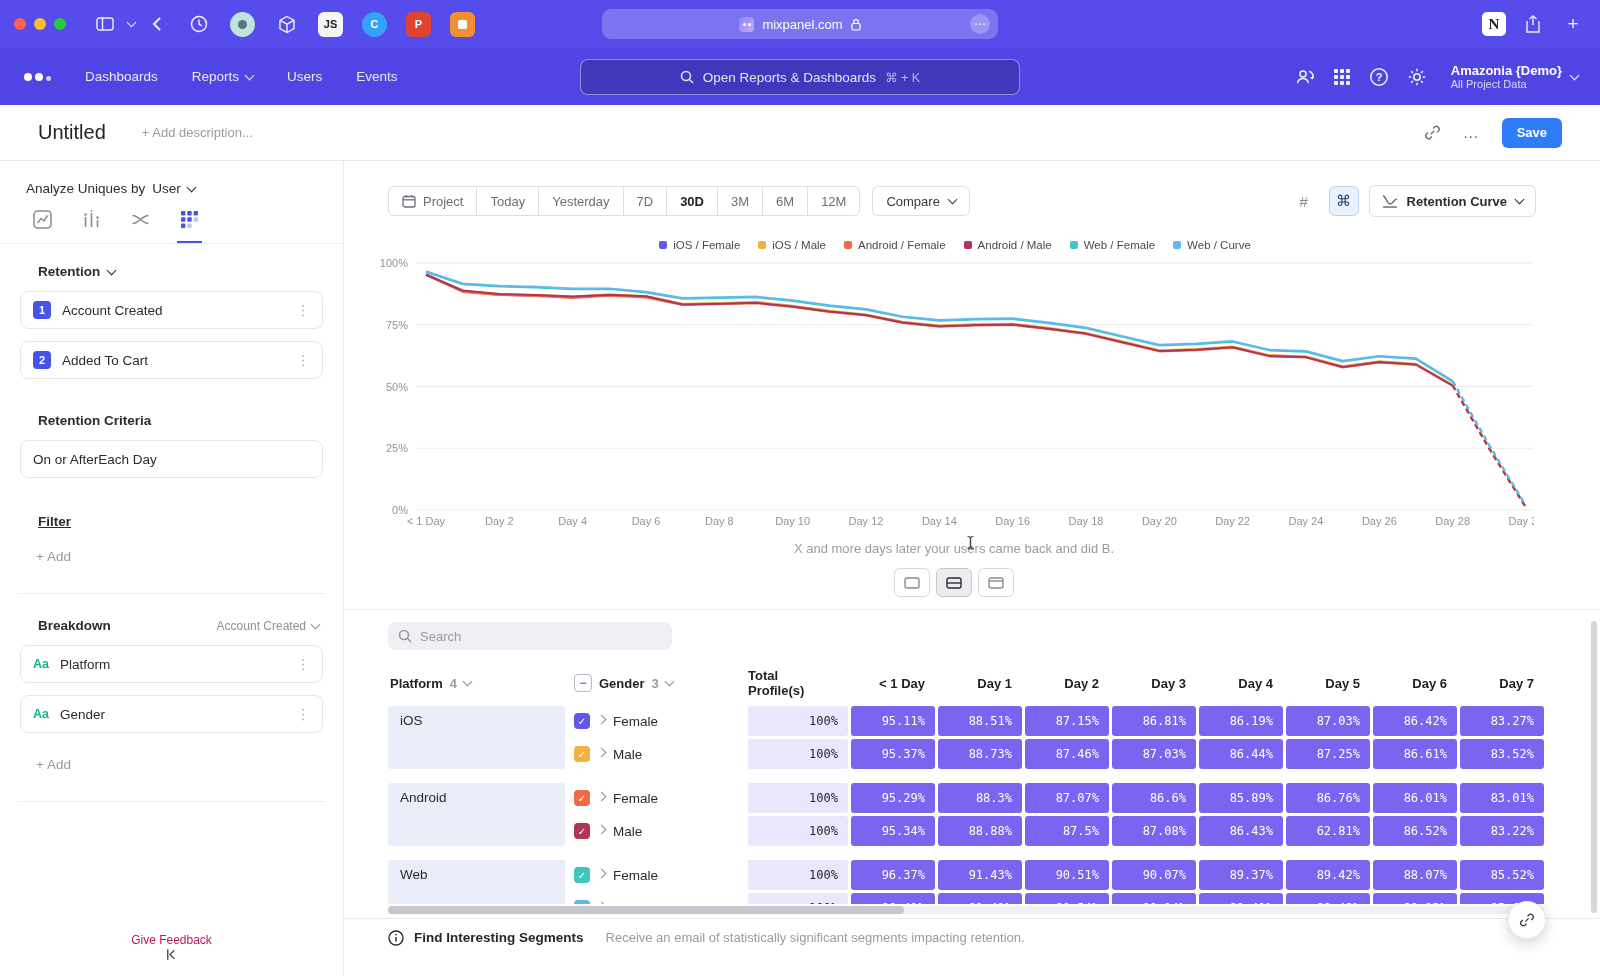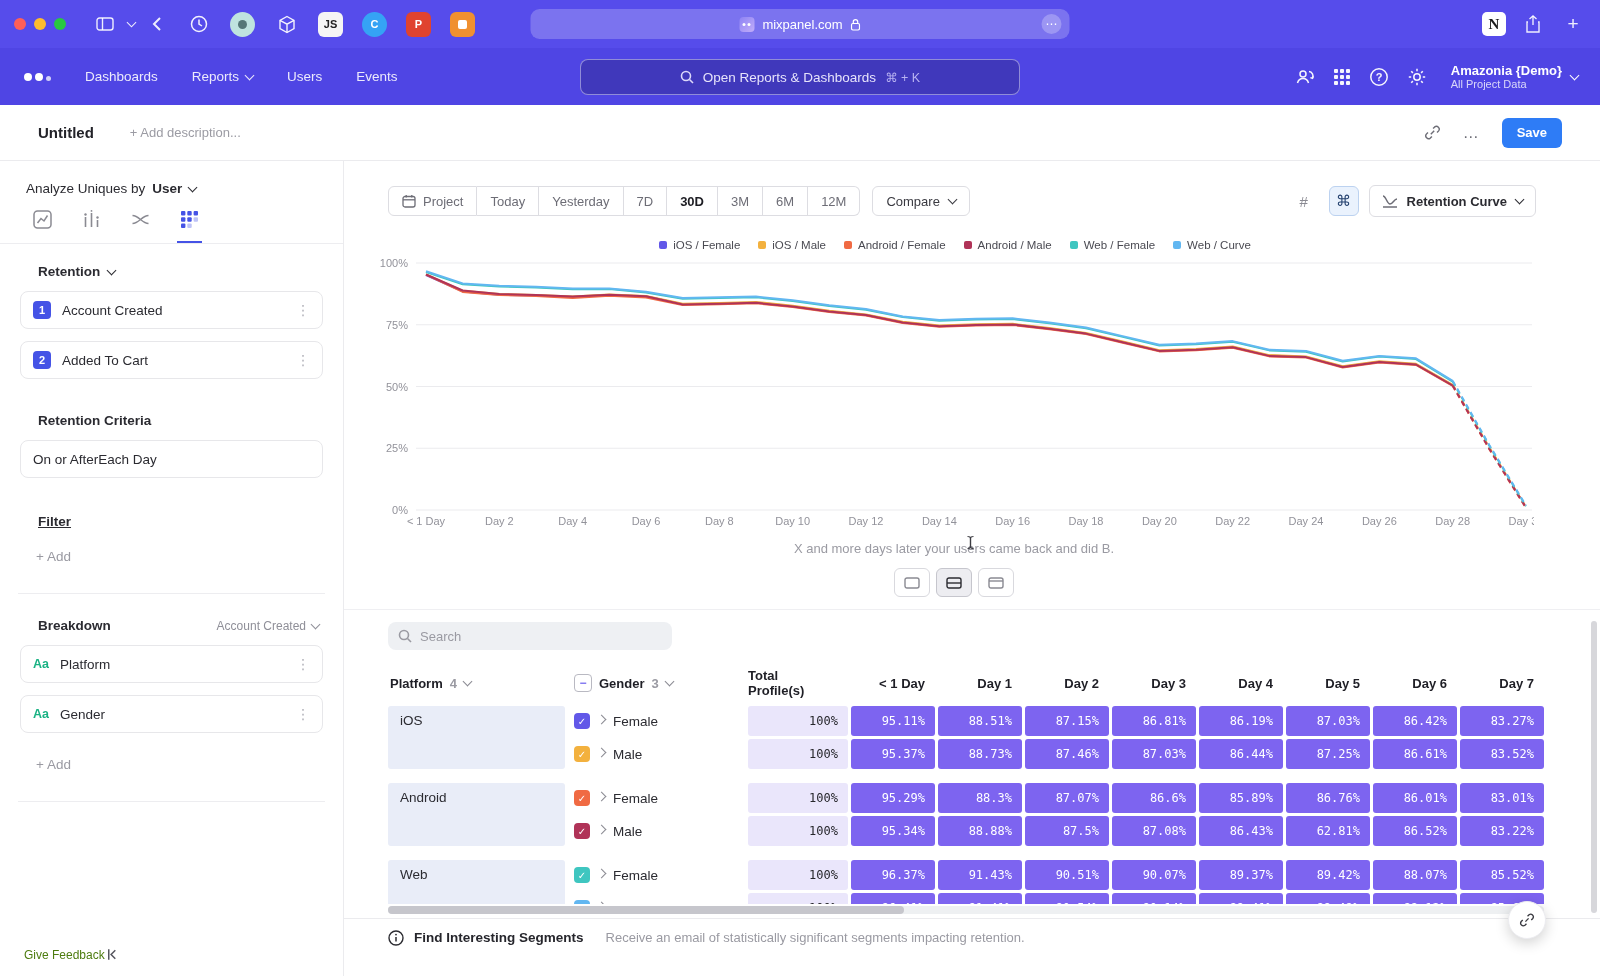--- a/index.html
+++ b/index.html
@@ -13,21 +13,21 @@
   
   .browser-bar{height:48px;background:#564ceb;display:flex;align-items:center;padding:0 14px;position:relative;}
   .traffic{display:flex;gap:8px;margin-right:26px;}
   .traffic span{width:12px;height:12px;border-radius:50%;display:block;}
   .b-icon{color:rgba(255,255,255,.9);display:flex;align-items:center;justify-content:center;width:26px;height:26px;}
   .ext-row{display:flex;gap:19px;margin-left:16px;align-items:center;}
   .ext{width:25px;height:25px;border-radius:6px;display:flex;align-items:center;justify-content:center;
        font-size:11px;font-weight:700;}
   .ext.round{border-radius:50%;}
   .ext .innersq{width:9px;height:9px;background:#fff;border-radius:2px;display:block;}
-  .url-pill{position:absolute;left:50%;top:9px;transform:translateX(-50%);width:539px;height:30px;border-radius:9px;
+  .url-pill{position:absolute;left:50%;top:9px;transform:translateX(-50%);width:396px;height:30px;border-radius:9px;
        background:rgba(255,255,255,.22);display:flex;align-items:center;justify-content:center;gap:8px;color:#fff;}
   .url-pill .more-dot{position:absolute;right:8px;width:20px;height:20px;border-radius:50%;
        background:rgba(255,255,255,.25);display:flex;align-items:center;justify-content:center;font-size:12px;color:#fff;}
   .mxp-fav{width:15px;height:15px;border-radius:4px;background:linear-gradient(135deg,#8d83f4,#c3aef9);
        display:flex;align-items:center;justify-content:center;gap:2px;}
   .mxp-fav i{width:3px;height:3px;border-radius:50%;background:#fff;display:block;}
   .url-text{font-size:13px;}
   .b-right{position:absolute;right:14px;display:flex;align-items:center;gap:14px;}
   .notion-sq{width:24px;height:24px;background:#fff;border-radius:5px;display:flex;align-items:center;justify-content:center;
        font-family:"Liberation Serif",serif;font-weight:700;color:#1b1b1b;font-size:15px;}
@@ -43,50 +43,50 @@
   .nav-search .ph{font-size:13.5px;color:#e6e3fb;}
   .nav-search .sc{font-size:12.5px;color:#b9b3f2;}
   .nav-right{position:absolute;right:22px;display:flex;align-items:center;gap:18px;}
   .nav-ic{color:#fff;opacity:.95;display:flex;align-items:center;}
   .proj{display:flex;align-items:center;gap:9px;margin-left:6px;}
   .proj-name{font-size:13px;font-weight:700;line-height:15px;}
   .proj-sub{font-size:11px;color:rgba(255,255,255,.78);line-height:13px;}
 
   
   .report-header{height:55px;border-bottom:1px solid #ebebee;display:flex;align-items:center;padding:0 38px;background:#fff;}
-  .rh-title{font-size:15px;font-weight:700;color:#232329;}
+  .rh-title{font-size:20px;font-weight:400;color:#232329;}
   .rh-desc{font-size:13px;color:#9b9ba3;margin-left:36px;}
   .rh-right{margin-left:auto;display:flex;align-items:center;gap:22px;color:#6d6d76;}
   .save-btn{background:#2e7cf6;color:#fff;font-size:13px;font-weight:600;border:none;border-radius:6px;height:30px;padding:0 15px;}
 
   
   .content{position:absolute;top:161px;left:0;right:0;bottom:0;display:flex;}
   .sidebar{width:344px;flex:none;border-right:1px solid #ebebee;position:relative;padding:20px 20px 0;box-sizing:border-box;}
   .main{flex:1;position:relative;padding:24px 0 0 44px;box-sizing:border-box;}
 
   
   .sb-analyze{margin-left:6px;font-size:13.5px;color:#2b2b31;display:flex;align-items:center;gap:7px;}
-  .sb-analyze b{font-weight:700;}
+  .sb-analyze b{font-weight:400;}
   .sb-tabs{display:flex;gap:24px;padding:14px 0 0 30px;border-bottom:1px solid #ededf0;margin:0 -20px;}
   .sb-tab{padding:0 3px 12px;color:#8a8a92;border-bottom:2px solid transparent;}
   .sb-tab.sel{color:#4553e6;border-bottom-color:#4553e6;}
   .sb-title{margin:20px 0 0 18px;font-size:13.5px;font-weight:700;color:#2b2b31;display:flex;align-items:center;gap:8px;}
   .sb-card{border:1px solid #e7e7ea;border-radius:8px;height:36px;display:flex;align-items:center;
        padding:0 12px;margin-top:12px;background:#fff;font-size:13.5px;}
   .step-badge{width:18px;height:18px;border-radius:4px;background:#4553e6;color:#fff;font-size:11px;font-weight:700;
        display:flex;align-items:center;justify-content:center;margin-right:11px;flex:none;}
   .dots3{margin-left:auto;color:#b0b0b8;font-size:14px;}
   .crit-val{}
   .sb-gray{color:#9a9aa2;font-size:13.5px;margin-left:18px;}
   .sec-div{border-bottom:1px solid #ededf0;margin:0 -2px;padding-bottom:29px;}
   .bd-head{display:flex;align-items:baseline;margin-top:24px;}
   .bd-scope{margin-left:auto;margin-right:4px;font-size:12px;color:#8f8f98;display:flex;align-items:center;gap:6px;}
   .aa{color:#19b283;font-weight:700;font-size:12.5px;margin-right:11px;}
-  .sb-foot{position:absolute;bottom:14px;left:24px;right:24px;display:flex;justify-content:flex-start;align-items:center;
-       color:#4d7c0f;font-size:12px;}
+  .sb-foot{position:absolute;bottom:14px;left:24px;right:24px;display:flex;justify-content:space-between;align-items:center;
+       color:#be185d;font-size:12px;flex-direction:column;}
 
   
   .main-toolbar{display:flex;align-items:center;margin-right:64px;}
   .seg{display:flex;}
   .seg-btn{height:30px;padding:0 13px;border:1px solid #dddde2;border-left:none;background:#fff;color:#6d6d76;
        font-size:13px;display:flex;align-items:center;gap:7px;box-sizing:border-box;}
   .seg-btn:first-child{border-left:1px solid #dddde2;border-radius:6px 0 0 6px;}
   .seg-btn:last-child{border-radius:0 6px 6px 0;}
   .seg-btn.sel{color:#1d1d23;font-weight:700;}
   .compare-btn{margin-left:12px;height:30px;border:1px solid #dddde2;border-radius:6px;background:#fff;

